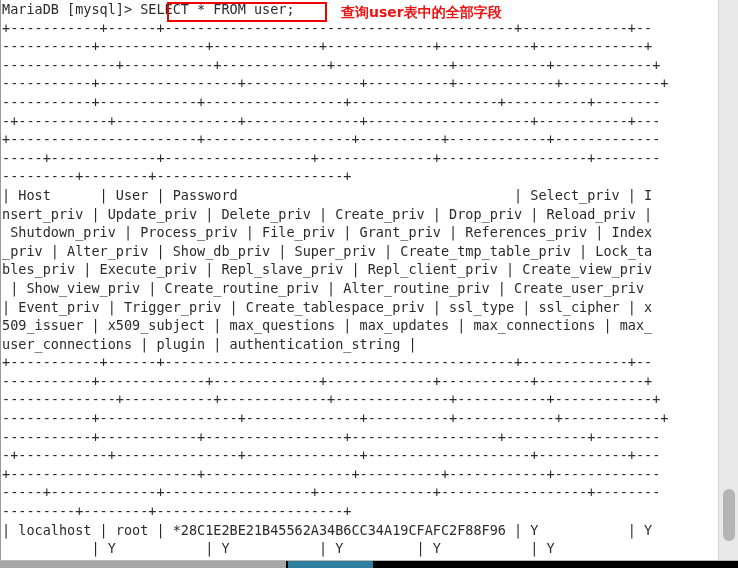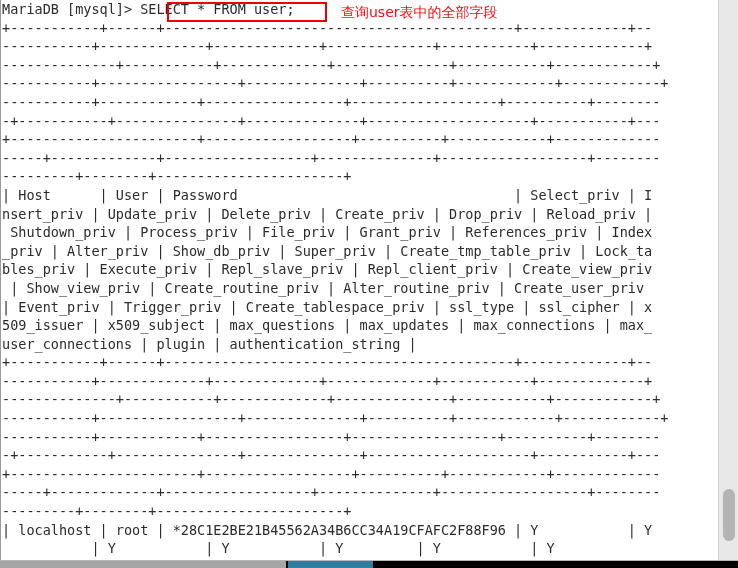--- a/index.html
+++ b/index.html
@@ -40,21 +40,21 @@
     border:2px solid #ee0000;
     box-sizing:border-box;
     pointer-events:none;
   }
   
   .annotation{
     position:absolute;left:341px;top:3px;
     color:#ee1111;
     font-family:"DejaVu Sans","Liberation Sans",sans-serif;
     font-size:14px;
-    font-weight:400;
+    font-weight:700;
     line-height:18px;
     white-space:nowrap;
   }
 
   
   .scrollbar{
     position:absolute;right:0;top:0;width:20px;height:561px;
     background:#e8e8e8;border-left:1px solid #d2d2d2;box-sizing:border-box;
   }
   .scroll-thumb{

